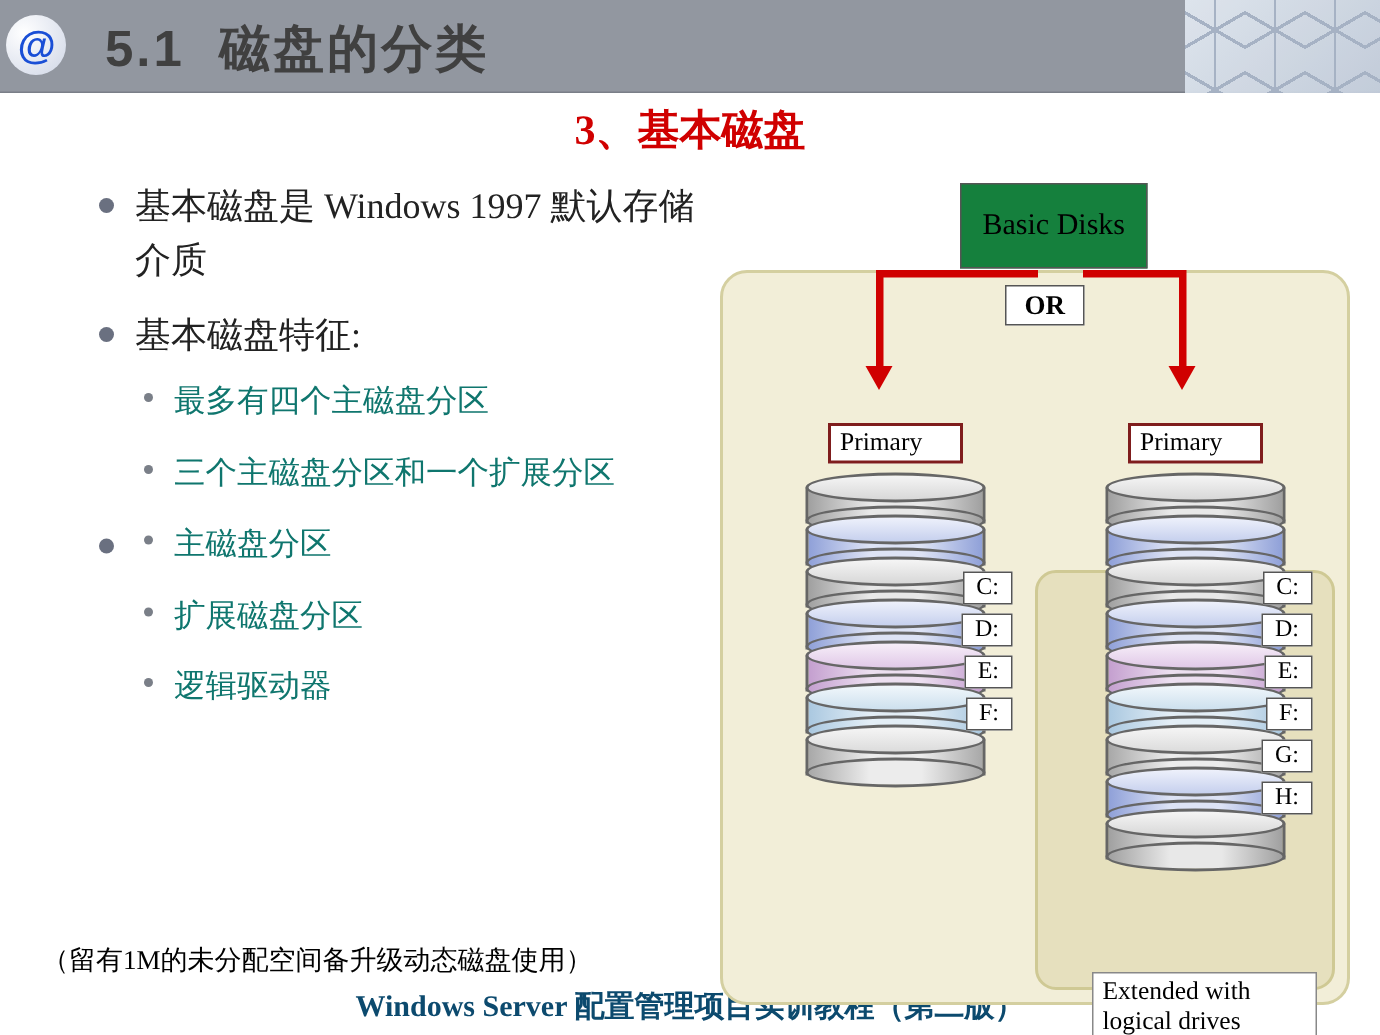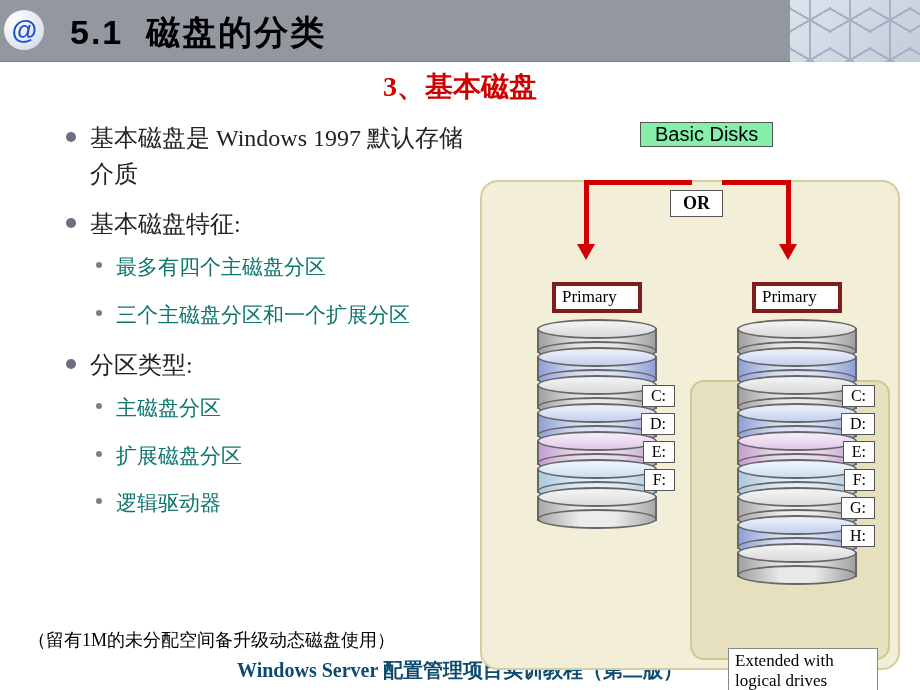--- a/index.html
+++ b/index.html
@@ -1,19 +1,19 @@
 <!DOCTYPE html>
 <html><head>
 <meta charset="utf-8">
 <style>
   * { margin:0; padding:0; box-sizing:border-box; }
   body { width:920px; height:690px; font-family:"Microsoft YaHei","SimSun",sans-serif; background:#fff; position:relative; overflow:hidden; }
   .title-bar { position:relative; height:62px; background:#9297a0; border-bottom:1px solid #7a7f88; }
   .at-icon { position:absolute; left:4px; top:10px; width:40px; height:40px; border-radius:50%; background:radial-gradient(circle at 30% 30%,#fff,#cfd6e6); display:flex; align-items:center; justify-content:center; color:#1a4fd6; font-weight:bold; font-size:26px; font-style:italic; }
-  .title-text { position:absolute; left:70px; top:10px; font-size:34px; font-weight:bold; color:#000000; letter-spacing:2px; }
+  .title-text { position:absolute; left:70px; top:10px; font-size:34px; font-weight:bold; color:#404040; letter-spacing:2px; }
   .corner-art { position:absolute; right:0; top:0; width:130px; height:62px; background:linear-gradient(135deg,#e6edf5,#c8d2e0); opacity:0.9; }
   .corner-art::before { content:""; position:absolute; inset:0;
     background-image:
       linear-gradient(30deg,transparent 48%,#a9b6c9 48%,#a9b6c9 52%,transparent 52%),
       linear-gradient(-30deg,transparent 48%,#a9b6c9 48%,#a9b6c9 52%,transparent 52%),
       linear-gradient(90deg,transparent 48%,#a9b6c9 48%,#a9b6c9 52%,transparent 52%);
     background-size:40px 40px;
   }
   .subtitle { text-align:center; font-size:28px; font-weight:bold; color:#d00000; margin-top:6px; font-family:"KaiTi","STKaiti",serif; }
   .content { position:absolute; left:60px; top:120px; width:410px; }
@@ -22,31 +22,31 @@
   ul.outer > li::before { content:""; position:absolute; left:6px; top:12px; width:10px; height:10px; border-radius:50%; background:#6a7080; }
   ul.inner { list-style:none; margin-top:10px; }
   ul.inner > li { position:relative; padding-left:26px; margin-bottom:16px; font-size:21px; color:#0f766e; }
   ul.inner > li::before { content:""; position:absolute; left:6px; top:10px; width:6px; height:6px; border-radius:50%; background:#7a7f88; }
   .footnote { position:absolute; left:28px; bottom:38px; font-size:18px; font-family:"KaiTi","STKaiti",serif; }
   .footer { position:absolute; left:0; right:0; bottom:6px; text-align:center; font-size:20px; font-weight:bold; color:#0c4a6e; font-family:"SimSun",serif; }
 
   .diagram { position:absolute; right:20px; top:130px; width:430px; height:540px; }
   .panel { position:absolute; left:10px; top:50px; width:420px; height:490px; background:#f2eed8; border:2px solid #d4cfa0; border-radius:18px; }
   .ext-panel { position:absolute; right:8px; bottom:8px; width:200px; height:280px; background:#e6e0be; border:2px solid #cfc994; border-radius:14px; }
-  .basic-box { position:absolute; left:170px; top:-8px; padding:0 14px; border:1px solid #555; background:#86efac; font-size:20px; font-family:Liberation Sans, sans-serif; z-index:20; }
+  .basic-box { position:absolute; left:170px; top:-8px; padding:16px 14px; border:1px solid #555; background:#15803d; font-size:20px; font-family:Liberation Serif, serif; z-index:20; }
   .or-box { position:absolute; left:200px; top:60px; padding:2px 12px; border:1px solid #555; background:#fff; font-size:18px; font-family:"Times New Roman",serif; z-index:20;font-weight:bold; }
   .arrow { position:absolute; z-index:15; }
   .arrow-line-h { position:absolute; height:5px; background:#d00000; }
   .arrow-line-v { position:absolute; width:5px; background:#d00000; }
   .arrow-head { width:0; height:0; border-left:9px solid transparent; border-right:9px solid transparent; border-top:16px solid #d00000; position:absolute; }
 
   .stack { position:absolute; width:140px; }
   .stack.left { left:45px; top:100px; }
   .stack.right { left:245px; top:100px; }
-  .primary-lbl { width:90px; margin:0 auto 6px auto; padding:2px 6px; border:4px solid #7f1d1d; background:#fff; font-size:17px; font-family:"Times New Roman",serif; text-align:left; line-height:1.1; }
+  .primary-lbl { width:90px; margin:0 auto 6px auto; padding:2px 6px; border:2px solid #7f1d1d; background:#fff; font-size:17px; font-family:"Times New Roman",serif; text-align:left; line-height:1.1; }
   .ext-lbl { position:absolute; left:246px; top:466px; width:150px; font-size:17px; font-family:"Times New Roman",serif; background:#fff; border:1px solid #888; padding:2px 6px; line-height:1.15; }
 
   .cyl { position:relative; width:120px; height:34px; margin:0 auto -6px auto; }
   .cyl .body { position:absolute; left:0; right:0; top:10px; bottom:0; border-left:2px solid #666; border-right:2px solid #666; }
   .cyl .top { position:absolute; left:0; right:0; top:0; height:20px; border:2px solid #666; border-radius:50%; background:linear-gradient(#fff,#eee); }
   .cyl .bot { position:absolute; left:0; right:0; bottom:-8px; height:20px; border:2px solid #666; border-radius:50%; }
   .cyl.c1 .body,.cyl.c1 .bot{ background:linear-gradient(90deg,#a0a0a0,#e8e8e8 35%,#e8e8e8 65%,#a0a0a0);} .cyl.c1 .top{background:linear-gradient(#f5f5f5,#d8d8d8);}
   .cyl.c2 .body,.cyl.c2 .bot{ background:linear-gradient(90deg,#8fa0d8,#dde3f5 35%,#dde3f5 65%,#8fa0d8);} .cyl.c2 .top{background:linear-gradient(#eef1fb,#c6d0ee);}
   .cyl.c3 .body,.cyl.c3 .bot{ background:linear-gradient(90deg,#c49fcf,#ecdff0 35%,#ecdff0 65%,#c49fcf);} .cyl.c3 .top{background:linear-gradient(#f7eef9,#e0c9e7);}
   .cyl.c4 .body,.cyl.c4 .bot{ background:linear-gradient(90deg,#aac8e0,#e3eef6 35%,#e3eef6 65%,#aac8e0);} .cyl.c4 .top{background:linear-gradient(#f1f7fb,#cde0ee);}
@@ -70,21 +70,20 @@
   <ul class="outer">
     <li>基本磁盘是 Windows 1997 默认存储介质</li>
     <li>
       <span>基本磁盘特征:</span>
       <ul class="inner">
         <li>最多有四个主磁盘分区</li>
         <li>三个主磁盘分区和一个扩展分区</li>
       </ul>
     </li>
     <li>
-      <span>分区类型:</span>
       <ul class="inner">
         <li>主磁盘分区</li>
         <li>扩展磁盘分区</li>
         <li>逻辑驱动器</li>
       </ul>
     </li>
   </ul>
 </div>
 
 <div class="footnote">（留有1M的未分配空间备升级动态磁盘使用）</div>

